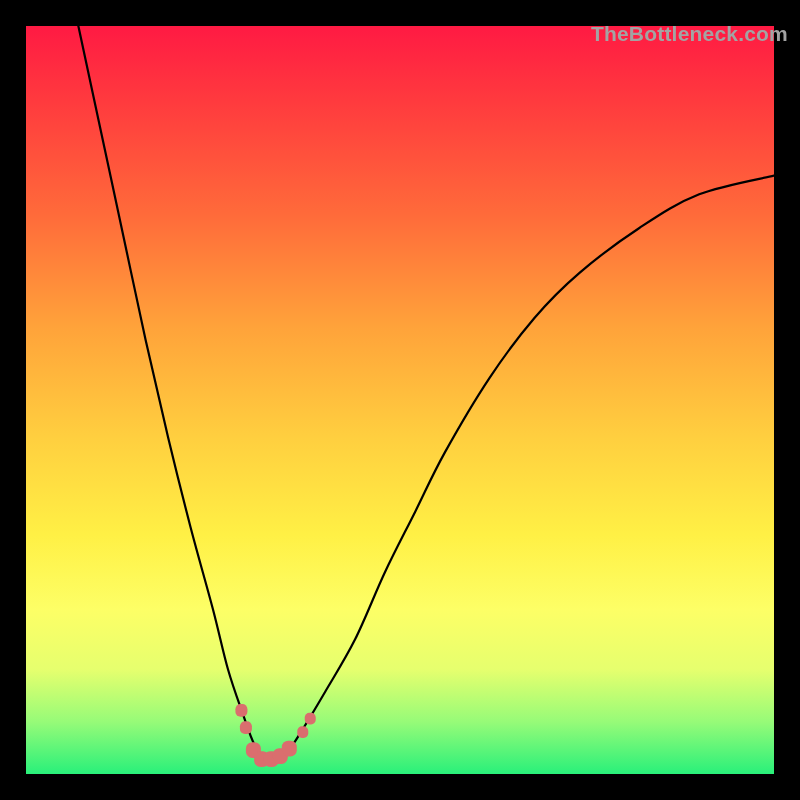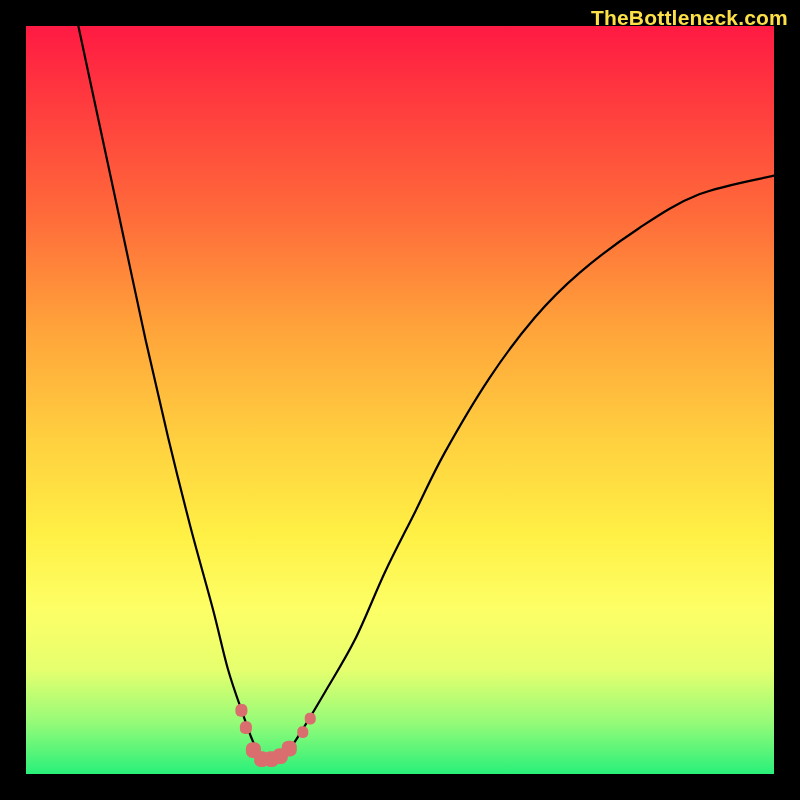--- a/index.html
+++ b/index.html
@@ -20,23 +20,23 @@
       #ffcf3f 55%,
       #fff045 68%,
       #fdff66 78%,
       #e6ff6e 86%,
       #97fb78 93%,
       #29f07a 100%);
   }
 
   .watermark {
     position: absolute;
-    top: 6px;
+    top: 22px;
     right: 12px;
-    color: #fde047;
+    color: #a3a3a3;
     font-size: 21px;
     font-weight: 600;
     letter-spacing: 0.2px;
     z-index: 5;
   }
 
   svg.curve {
     position: absolute;
     left: 0; top: 0;
     width: 748px; height: 748px;

